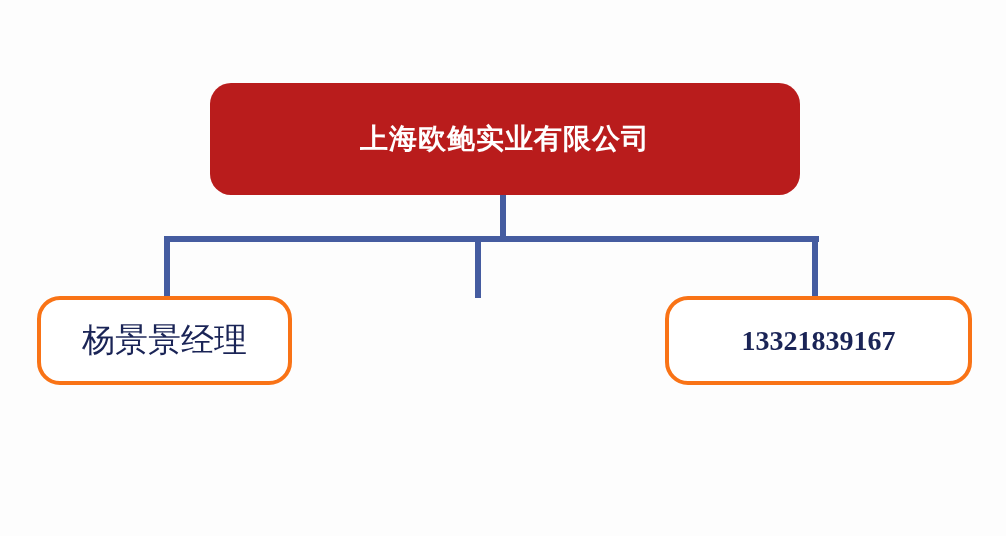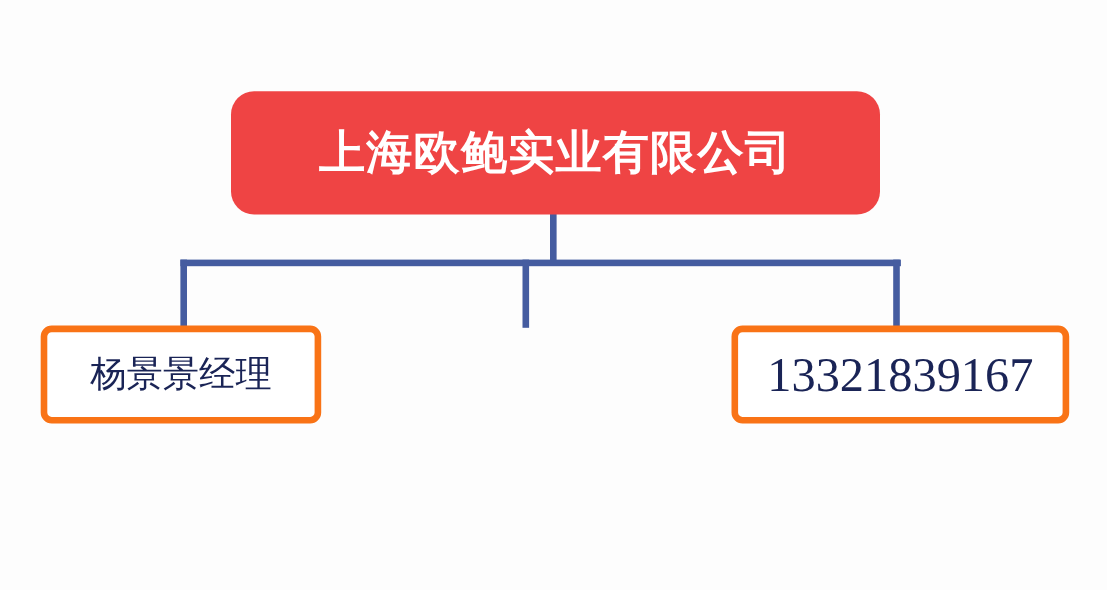--- a/index.html
+++ b/index.html
@@ -40,46 +40,47 @@
     justify-content: center;
     text-align: center;
     white-space: nowrap;
   }
 
   .node-root {
     left: 210px;
     top: 83px;
     width: 590px;
     height: 112px;
-    background: #ef4444;
+    background: #b91c1c;
     border-radius: 21px;
     color: #ffffff;
-    font-size: 42px;
+    font-size: 28px;
     font-weight: bold;
     letter-spacing: 1px;
   }
 
   .node-child {
     top: 296px;
     height: 89px;
     background: #ffffff;
-    border: 6px solid #f97316;
-    border-radius: 10px;
+    border: 4px solid #f97316;
+    border-radius: 23px;
     color: #1A2456;
     font-size: 33px;
     font-weight: normal;
   }
 
   .node-child-1 { left: 37px;  width: 255px; }
   .node-child-2 { left: 369px; width: 219px; }
   .node-child-3 {
     left: 665px;
     width: 307px;
     font-family: "Liberation Serif", "DejaVu Serif", serif;
-    font-size: 44px;
+    font-size: 28px;
+    font-weight: bold;
   }
 </style>
 </head>
 <body>
 
 <div id="chart">
 
   <div class="connector stem-root"></div>
   <div class="connector bus"></div>
   <div class="connector drop-left"></div>

